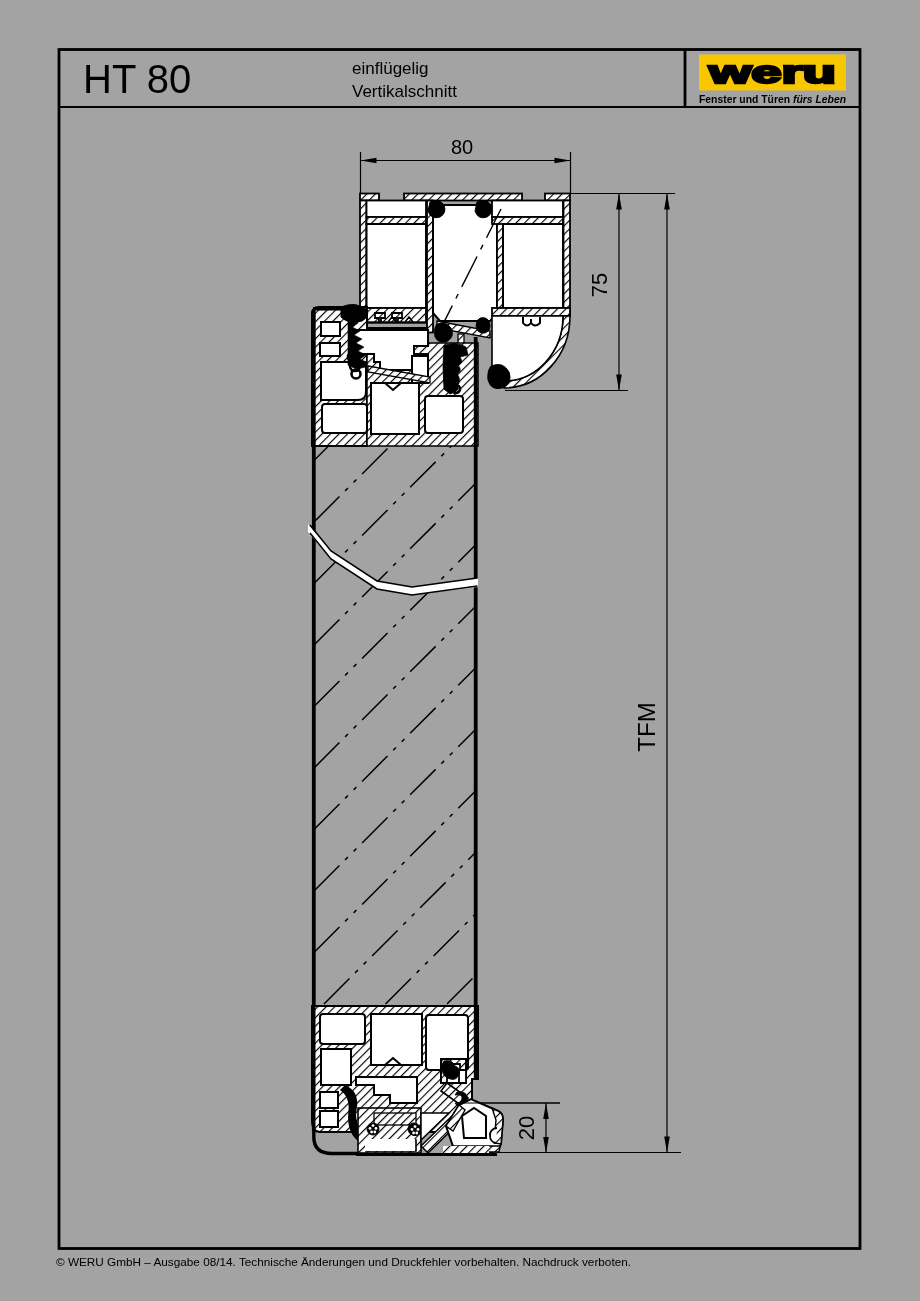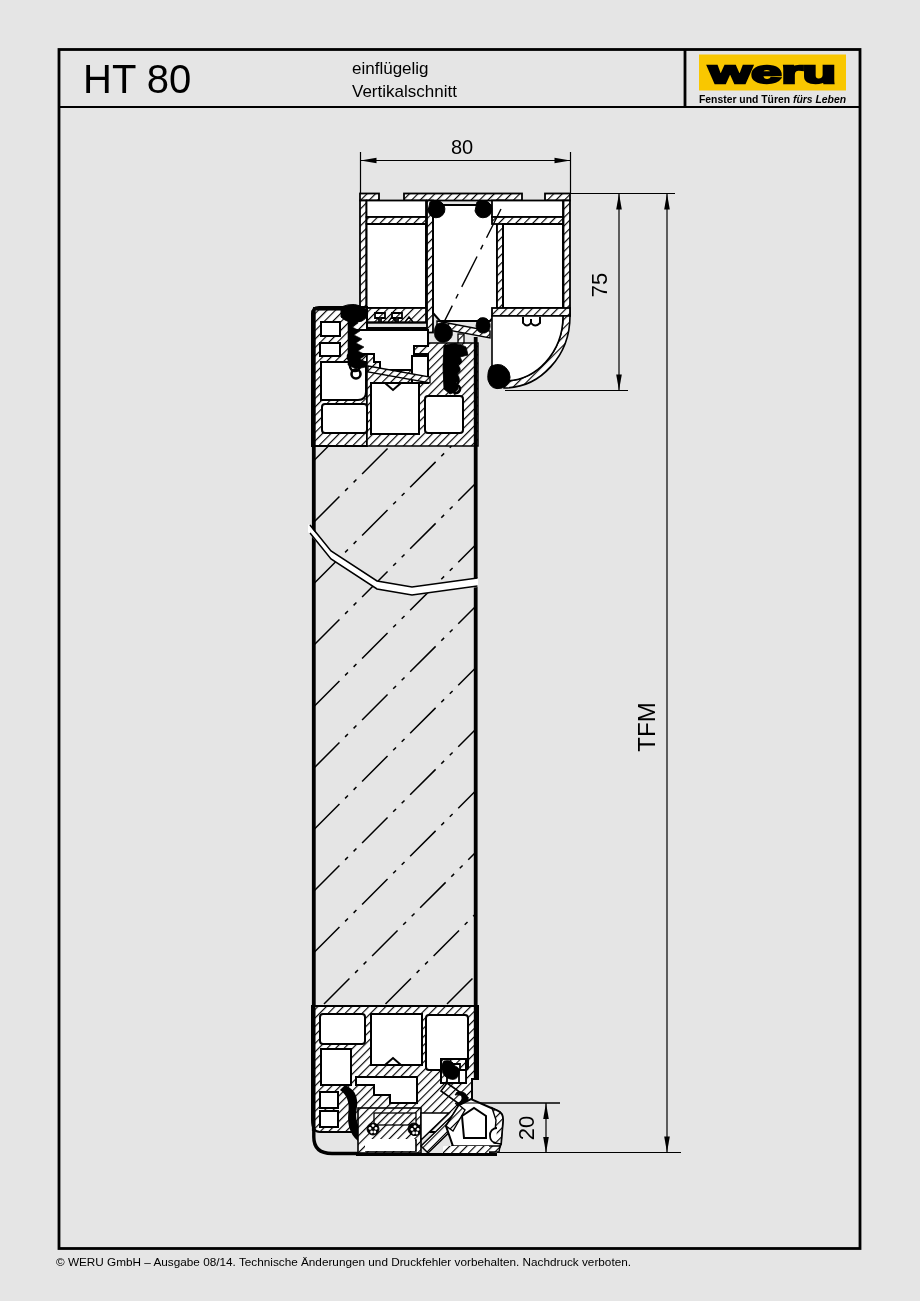--- a/index.html
+++ b/index.html
@@ -1,16 +1,16 @@
 <!DOCTYPE html>
 <html><head>
 <meta charset="utf-8">
 <style>
   html,body{margin:0;padding:0;background:#ffffff;}
-  .page{position:relative;width:920px;height:1301px;background:#e5e5e5;overflow:hidden;
+  .page{position:relative;width:920px;height:1301px;background:#a3a3a3;overflow:hidden;
         font-family:"Liberation Sans",sans-serif;}
   svg{position:absolute;left:0;top:0;}
 </style>
 </head>
 <body>
 <div class="page">
 <svg width="920" height="1301" viewBox="0 0 920 1301">
 <defs>
   <pattern id="hatch" width="6.0" height="6.0" patternUnits="userSpaceOnUse" patternTransform="rotate(-45)">
     <rect width="6.0" height="6.0" fill="#fff"></rect>

